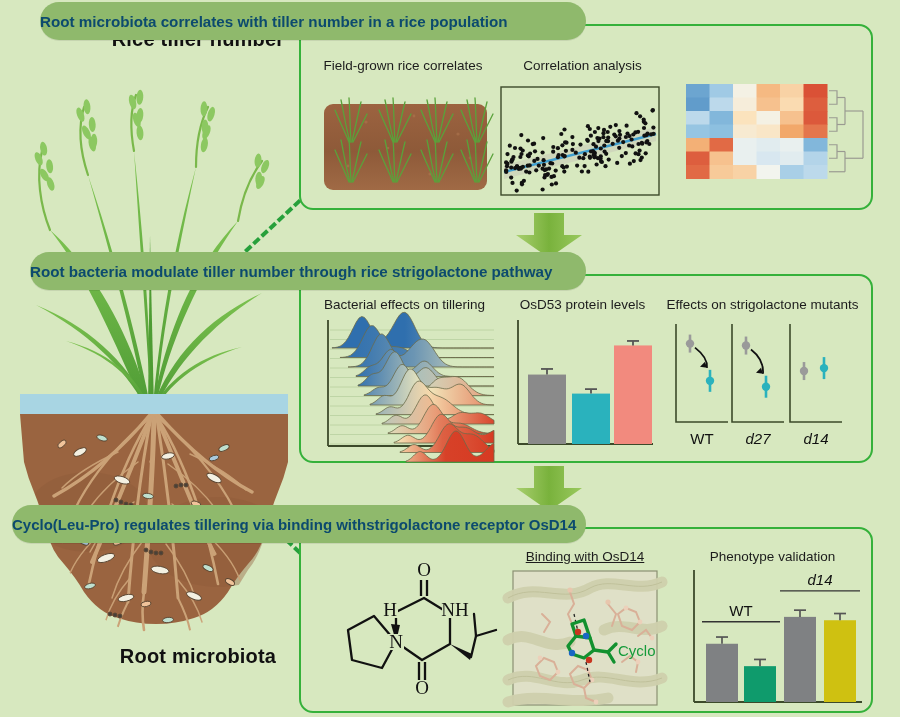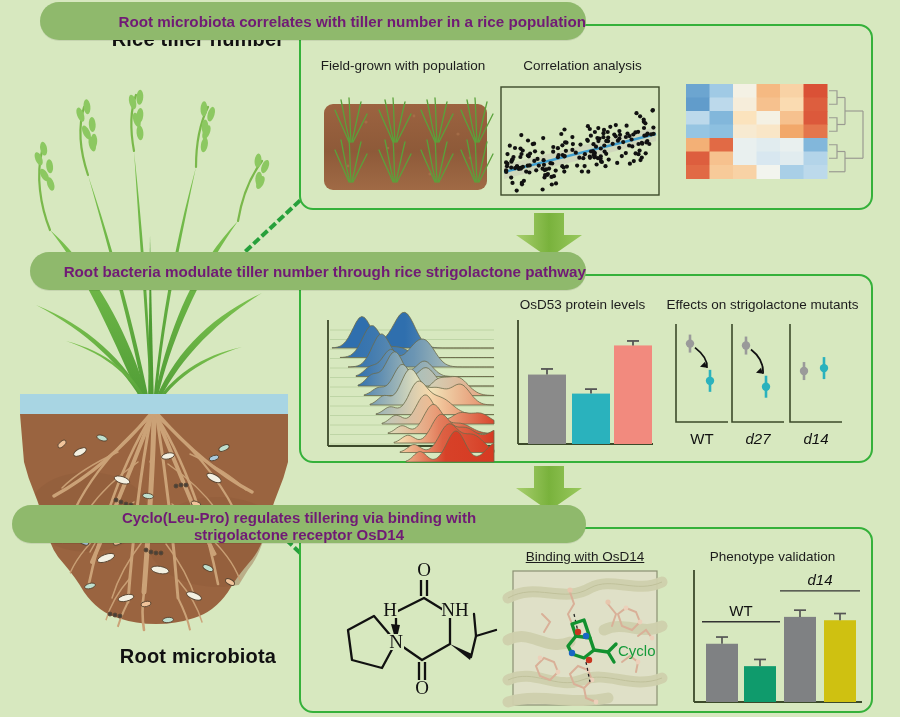--- a/index.html
+++ b/index.html
@@ -25,22 +25,22 @@
   #rootzone{position:absolute;left:18px;top:392px;width:272px;height:265px;}
 
   .dashline{position:absolute;border-top:4px dashed #27a03b;height:0;transform-origin:0 0;}
 
   
   .panel{position:absolute;box-sizing:border-box;
     border:2.5px solid #35b13a;border-radius:14px;background:#d7e8bf;}
   .panel-pill{
     position:absolute;left:50%;transform:translateX(-50%);
     background:#8fb96c;border-radius:22px;
-    display:flex;align-items:center;justify-content:flex-end;
-    text-align:center;color:#701a75;font-weight:bold;
+    display:flex;align-items:center;justify-content:flex-start;
+    text-align:center;color:#0c4a6e;font-weight:bold;
     box-shadow:0 1px 0 rgba(0,0,0,.08);
     z-index:5;
   }
   .subtitle{
     position:absolute;font-size:13.5px;color:#1c1c1c;
     text-align:center;white-space:nowrap;
   }
   .arrow-down{position:absolute;left:50%;transform:translateX(-50%);width:74px;height:46px;}
 
   svg{display:block;overflow:visible;}
@@ -251,21 +251,21 @@
 
   <div class="dashline" style="left:244px;top:250px;width:86px;border-color:#27a03b;transform:rotate(-43deg);"></div>
   <div class="dashline" style="left:255px;top:508px;width:86px;border-color:#27a03b;transform:rotate(43deg);"></div>
 
   <div class="panel" style="left:299px;top:24px;width:574px;height:186px;">
   </div>
   <div class="panel-pill" style="left:586px;top:2px;width:546px;height:38px;font-size:15.2px;margin-left:-273px;">
     <span>Root microbiota correlates with tiller number in a rice population</span>
   </div>
 
-  <div class="subtitle" style="left:313px;top:58px;width:180px;"><span>Field-grown with population</span></div>
+  <div class="subtitle" style="left:313px;top:58px;width:180px;"><span>Field-grown rice correlates</span></div>
   <div class="subtitle" style="left:500px;top:58px;width:165px;"><span>Correlation analysis</span></div>
 
   <div style="position:absolute;left:318px;top:82px;">
     <svg width="175" height="122" viewBox="0 0 175 122">
       <defs>
         <linearGradient id="soilg" x1="0" y1="0" x2="0" y2="1">
           <stop offset="0%" stop-color="#9c6340"></stop>
             <stop offset="55%" stop-color="#8e5a39"></stop>
           <stop offset="100%" stop-color="#a06a45"></stop>
         </linearGradient>
@@ -624,20 +624,21 @@
       <path d="M22 0 H52 V22 H70 L37 45 L4 22 H22 Z" fill="url(#arrg)"></path>
     </svg>
   </div>
 
   <div class="panel" style="left:299px;top:274px;width:574px;height:189px;">
   </div>
   <div class="panel-pill" style="left:586px;top:252px;width:556px;height:38px;font-size:15.2px;margin-left:-278px;">
     <span>Root bacteria modulate tiller number through rice strigolactone pathway</span>
   </div>
 
+  <div class="subtitle" style="left:312px;top:297px;width:185px;"><span>Bacterial effects on tillering</span></div>
   <div class="subtitle" style="left:505px;top:297px;width:155px;"><span>OsD53 protein levels</span></div>
   <div class="subtitle" style="left:660px;top:297px;width:205px;"><span>Effects on strigolactone mutants</span></div>
 
   <div style="position:absolute;left:316px;top:318px;">
     <svg id="ridgeSvg" width="180" height="133" viewBox="0 0 180 133">
         <defs>
           <linearGradient id="rg0" x1="0" y1="0" x2="1" y2="0">
             <stop offset="0%" stop-color="rgb(47,111,174)"></stop>
             <stop offset="45%" stop-color="rgb(47,111,174)"></stop>
             <stop offset="100%" stop-color="rgb(169,188,185)"></stop>
@@ -786,21 +787,21 @@
   </div>
 
   <div class="arrow-down" style="left:586px;top:466px;margin-left:-37px;">
     <svg width="74" height="46" viewBox="0 0 74 46">
       <path d="M22 0 H52 V22 H70 L37 45 L4 22 H22 Z" fill="url(#arrg)"></path>
     </svg>
   </div>
 
   <div class="panel" style="left:299px;top:527px;width:574px;height:186px;">
   </div>
-  <div class="panel-pill" style="left:586px;top:505px;width:574px;height:38px;font-size:15px;margin-left:-287px;flex-direction:column;">
+  <div class="panel-pill" style="left:586px;top:505px;width:574px;height:38px;font-size:15px;margin-left:-287px;">
     <span style="font-weight: bold;">Cyclo(Leu-Pro) regulates tillering via binding with </span>
       <span style="font-weight: bold;">strigolactone receptor OsD14</span>
   </div>
 
   <div class="subtitle" style="left:505px;top:549px;width:160px;text-decoration:underline;"><span>Binding with OsD14</span></div>
   <div class="subtitle" style="left:680px;top:549px;width:185px;"><span>Phenotype validation</span></div>
 
   <div style="position:absolute;left:326px;top:568px;">
     <svg width="172" height="140" viewBox="0 0 172 140">
       <g stroke="#111" stroke-width="2.3" fill="none" stroke-linecap="round" stroke-linejoin="round">

